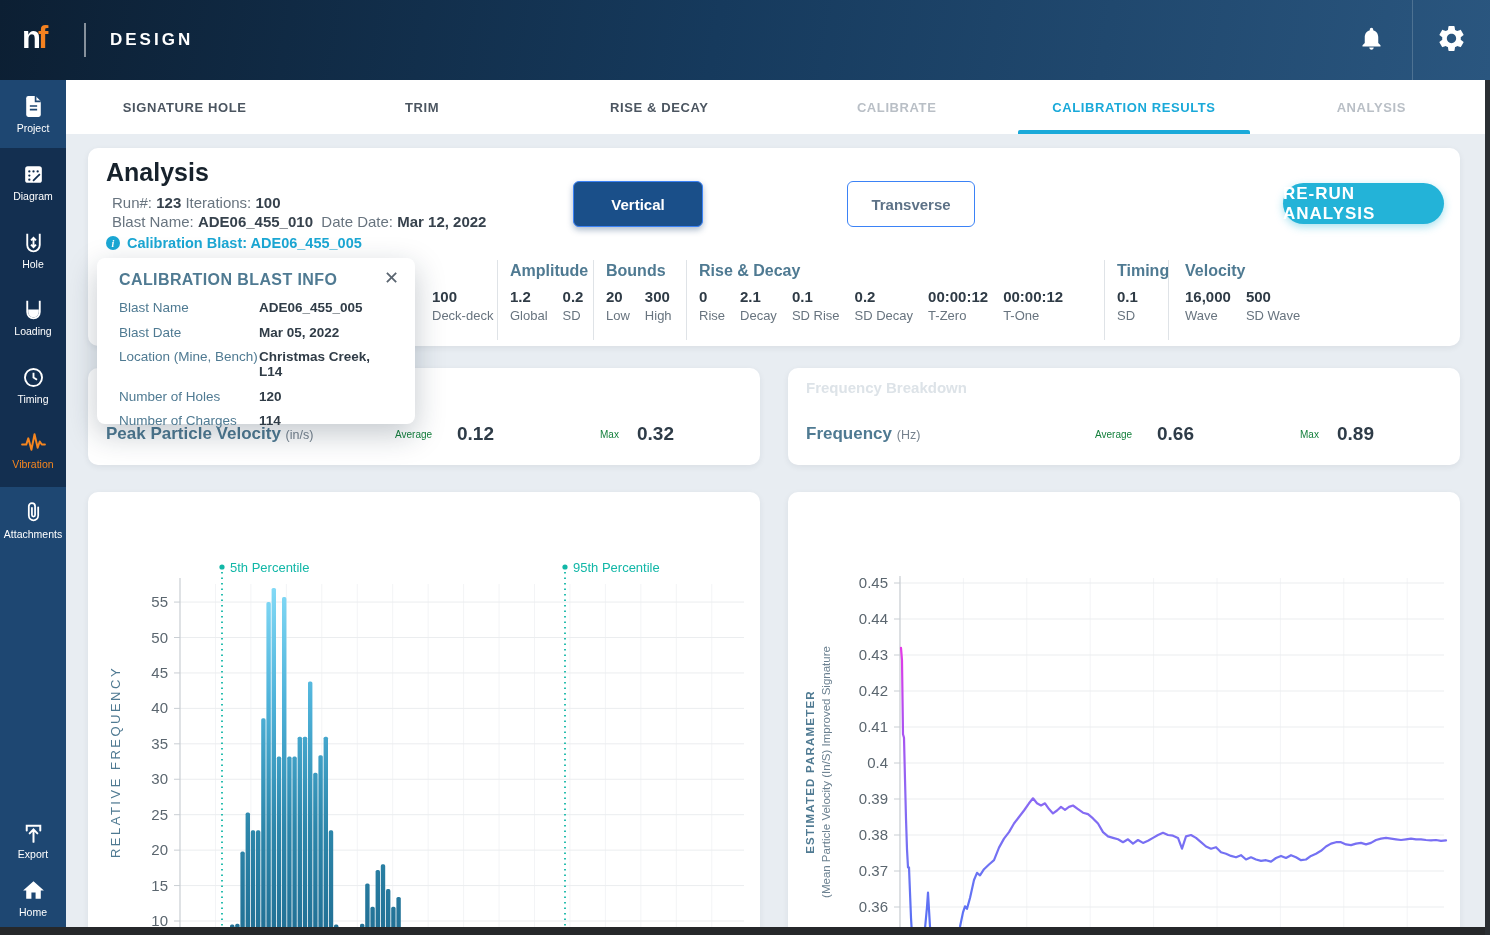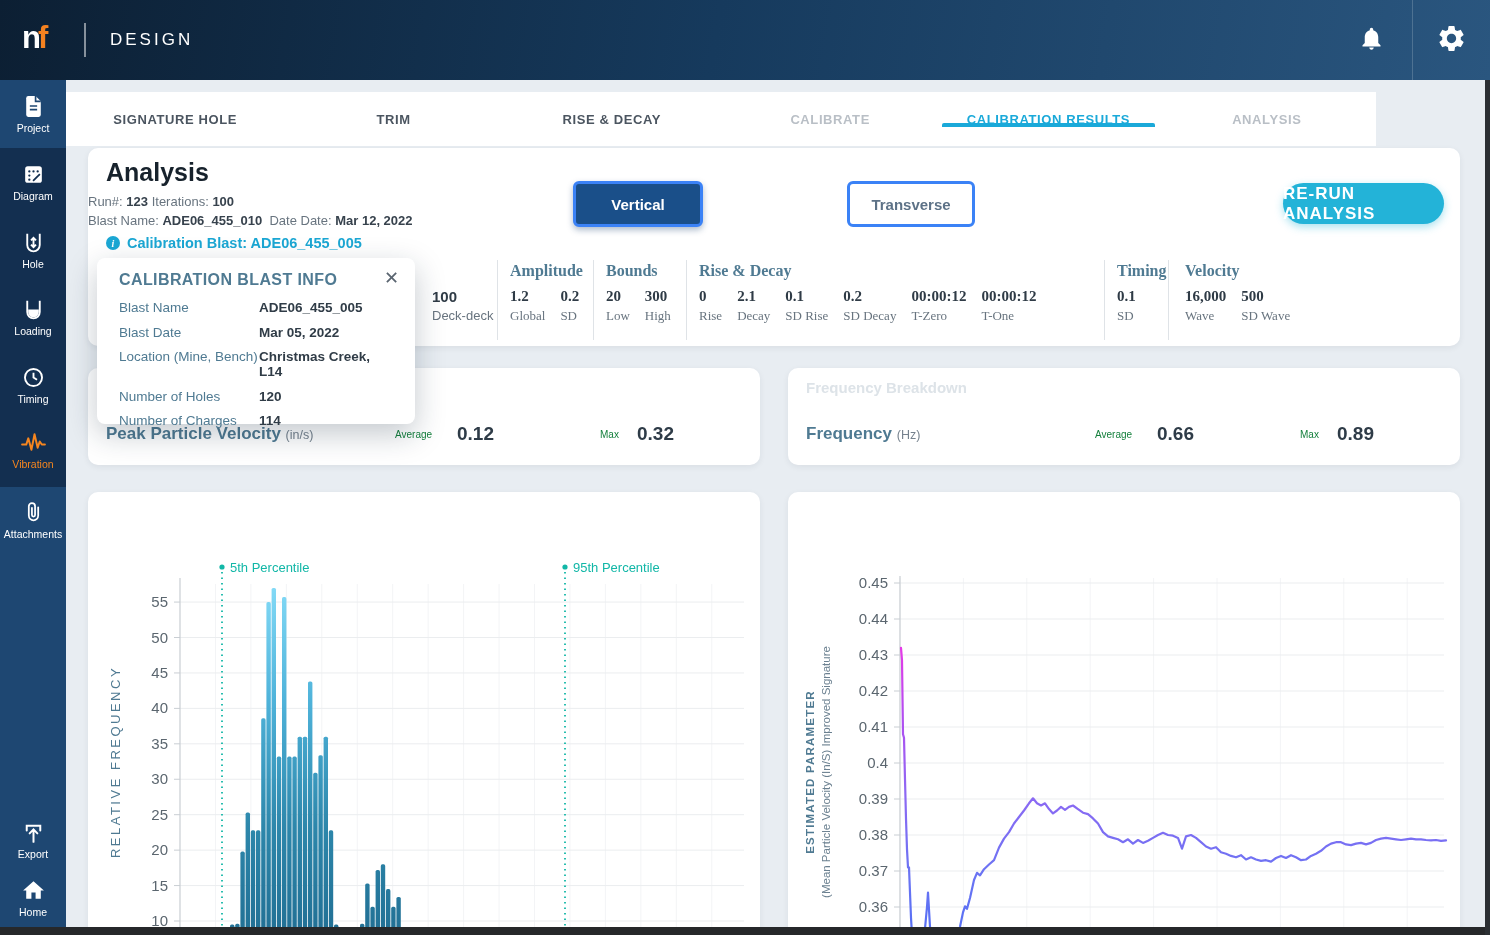--- a/index.html
+++ b/index.html
@@ -7,74 +7,74 @@
   body { font-family:"Liberation Sans", sans-serif; background:#e8edf2; position:relative; }
   .screen { position:absolute; inset:0; width:1490px; height:935px; overflow:hidden; }
 
   
   .topbar { position:absolute; left:0; top:0; width:1490px; height:80px;
     background:linear-gradient(100deg,#0c1f33 0%,#163a5d 48%,#2a567f 100%); z-index:30; }
   .logo { position:absolute; left:22px; top:20px; font-size:31px; font-weight:bold; color:#fff; letter-spacing:-1px;}
   .logo .f { color:#f58220; margin-left:-2px; }
   .logo-divider { position:absolute; left:84px; top:23px; width:2px; height:34px; background:rgba(255,255,255,.5); }
   .app-name { position:absolute; left:110px; top:0; height:80px; display:flex; align-items:center;
-    color:#fff; font-size:17px; font-weight:normal; letter-spacing:3px; }
+    color:#fff; font-size:17px; font-weight:bold; letter-spacing:3px; }
   .topbar-btn { position:absolute; top:0; height:80px; display:flex; align-items:center; justify-content:center; cursor:pointer; }
   .bell-btn { left:1340px; width:62px; }
   .topbar-vdivider { position:absolute; left:1412px; top:0; width:1px; height:80px; background:rgba(255,255,255,.18); }
   .gear-btn { left:1413px; width:77px; }
 
   
   .sidebar { position:absolute; left:0; top:80px; width:66px; height:915px; background:#1e4772; z-index:25; }
   .sidebar-group { position:absolute; left:0; top:68px; width:66px; height:339px; background:#132f50; }
   .side-item { position:absolute; left:0; width:66px; text-align:center; cursor:pointer; }
   .side-item svg { display:block; margin:0 auto; }
   .side-label { display:block; margin-top:3px; font-size:10.5px; color:#ffffff; }
   .side-item.active .side-label { color:#f6861f; }
 
   
-  .tabbar { position:absolute; left:66px; top:92px; width:1310px; height:54px; background:#fff; display:flex; z-index:10;align-items:center; }
+  .tabbar { position:absolute; left:66px; top:80px; width:1424px; height:54px; background:#fff; display:flex; z-index:10; }
   .tab { flex:1 1 0; position:relative; display:flex; align-items:center; justify-content:center;
     font-size:13px; font-weight:bold; letter-spacing:.6px; color:#4b5560; cursor:pointer; }
   .tab.disabled { color:#b9bfc6; }
   .tab.active { color:#1aa9d9; }
   .tab-underline { position:absolute; left:3px; right:3px; bottom:0; height:4px; background:#1aa9d9; border-radius:2px 2px 0 0; }
 
   
   .card { position:absolute; background:#fff; border-radius:10px; box-shadow:0 2px 6px rgba(25,39,52,.07); }
   .main-card  { left:88px; top:148px; width:1372px; height:198px; }
   .stat-card-left  { left:88px;  top:368px; width:672px; height:97px; }
   .stat-card-right { left:788px; top:368px; width:672px; height:97px; }
   .chart-card-left  { left:88px;  top:492px; width:672px; height:470px; overflow:hidden; }
   .chart-card-right { left:788px; top:492px; width:672px; height:470px; overflow:hidden; }
 
   
   .page-title { position:absolute; left:18px; top:10px; font-size:25px; font-weight:bold; color:#17222c; }
-  .meta-line { position:absolute; left:0; font-size:13px; color:#68747f; }
+  .meta-line { position:absolute; left:24px; font-size:15px; color:#68747f; }
   .meta-line b { color:#37424d; }
   .meta1 { top:46px; } .meta2 { top:65px; }
   .cal-row { position:absolute; left:18px; top:87px; display:flex; align-items:center; gap:7px; cursor:pointer; }
   .info-dot { width:14px; height:14px; border-radius:50%; background:#1ba7d4; color:#fff; font-size:10px; font-weight:bold;
     display:flex; align-items:center; justify-content:center; font-family:"Liberation Serif",serif; font-style:italic; }
   .cal-link { font-size:14.5px; font-weight:bold; color:#1ba7d4; }
 
-  .dir-btn { position:absolute; top:33px; height:46px; border-radius:6px; border:3px solid #3b82f6;
+  .dir-btn { position:absolute; top:33px; height:46px; border-radius:6px; border:1px solid #3b82f6;
     background:#fff; color:#5d7287; font-size:15px; font-weight:bold; display:flex; align-items:center; justify-content:center; cursor:pointer; }
   .dir-btn.active { background:#1a4f89; color:#fff; box-shadow:0 3px 6px rgba(20,60,110,.35); }
   .btn-vertical { left:485px; width:130px; }
   .btn-longitudinal { left:623px; width:127px; }
   .btn-transverse { left:759px; width:128px; }
   .rerun-btn { position:absolute; left:1195px; top:35px; width:161px; height:41px; border-radius:21px;
     background:#23b3d8; color:#fff; font-size:17px; font-weight:bold; letter-spacing:1px;
     display:flex; align-items:center; justify-content:center; cursor:pointer; box-shadow:0 3px 8px rgba(35,179,216,.4); }
 
   
   .param-row { position:absolute; left:332px; top:112px; height:80px; display:flex; }
   .param-section { padding:2px 0 0 12px; }
-  .param-section + .param-section { border-left:1px solid #dfe3e7;font-family:Liberation Serif, serif; }
+  .param-section + .param-section { border-left:1px solid #dfe3e7; }
   .param-title { font-size:16px; font-weight:600; color:#4f7a92; height:24px; }
   .param-items { display:flex; gap:15px; margin-top:2px; }
   .param-value { font-size:15px; font-weight:bold; color:#2f3b46; }
   .param-label { font-size:13px; color:#68747f; margin-top:3px; white-space:nowrap; }
 
   
   .popup { position:absolute; left:97px; top:258px; width:318px; height:166px; background:#fff; border-radius:8px;
     box-shadow:0 10px 30px rgba(20,40,60,.25); z-index:40; padding:13px 20px 0 22px; }
   .popup-title { font-size:16px; font-weight:600; letter-spacing:.4px; color:#4f7a92; }
   .popup-close { position:absolute; right:16px; top:11px; font-size:18px; color:#5a6570; cursor:pointer; line-height:18px; }

